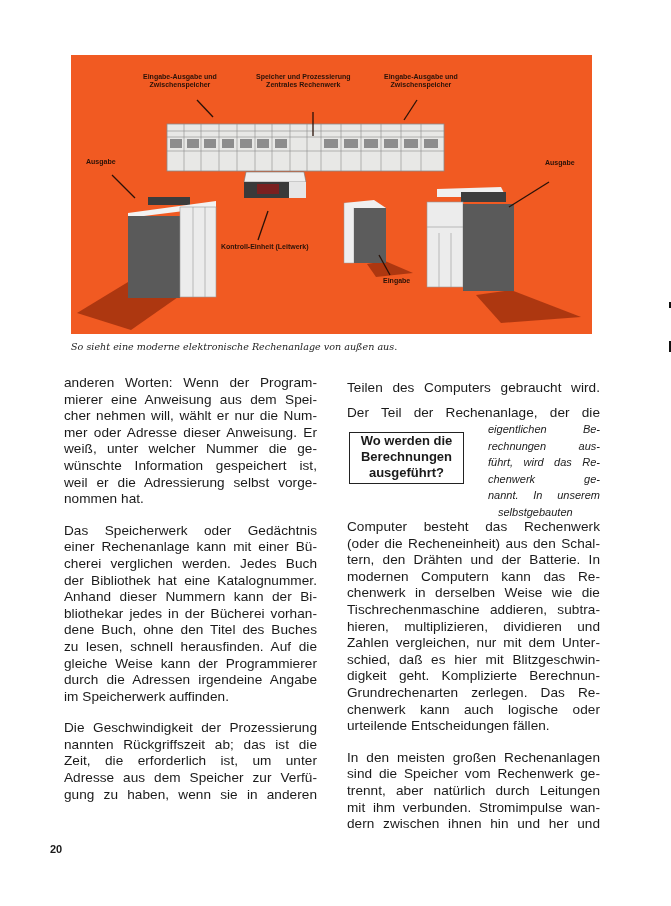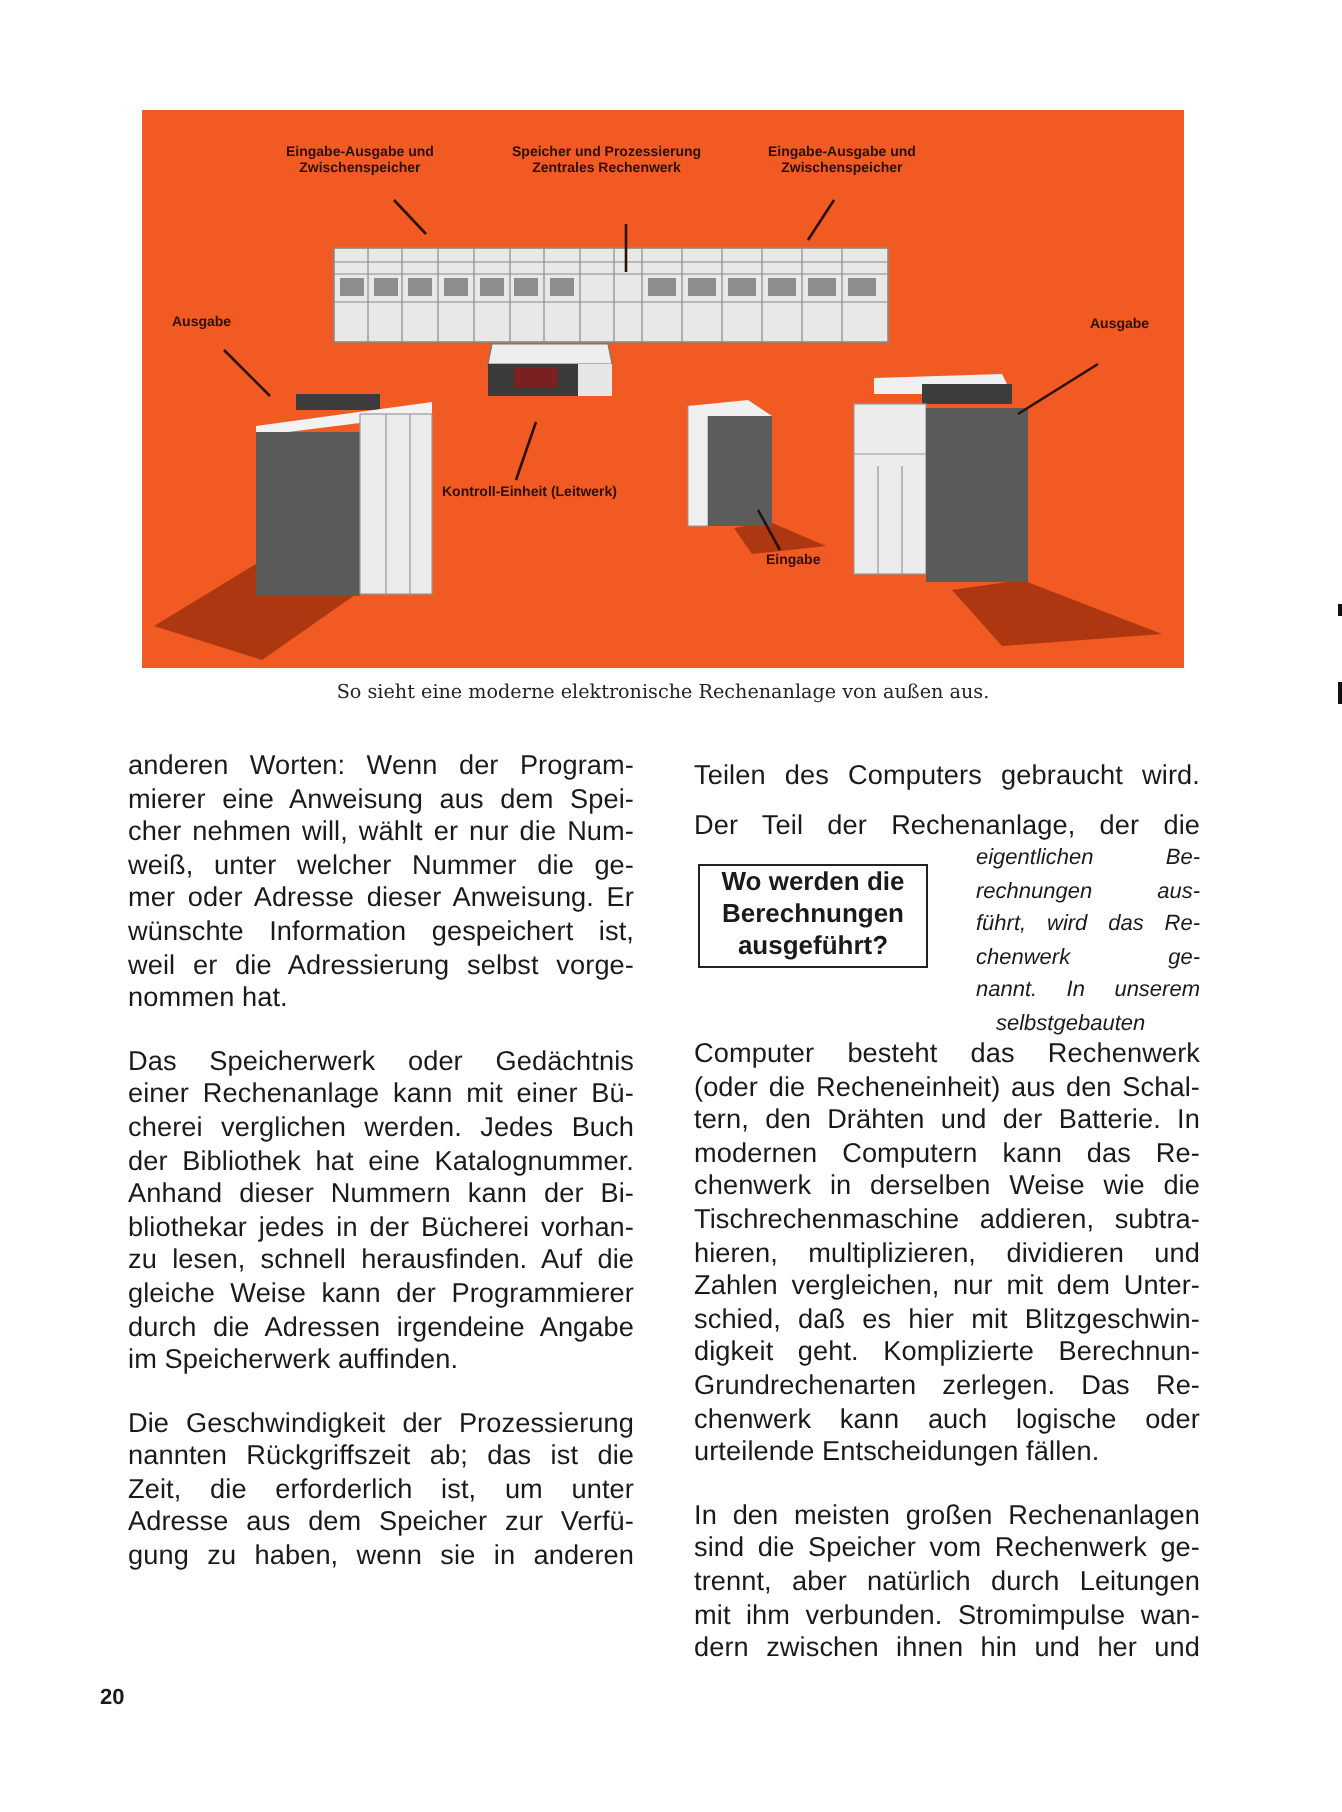--- a/index.html
+++ b/index.html
@@ -10,22 +10,22 @@
   .figure {
     position:absolute; left:71px; top:55px; width:521px; height:279px;
     background:#f15a22; overflow:hidden;
   }
   .figure svg { position:absolute; left:0; top:0; }
   .lbl {
     position:absolute; font-family:"Liberation Sans", sans-serif; font-weight:bold;
     font-size:7px; line-height:8px; color:#2a1208; text-align:center; white-space:nowrap;
   }
   .caption {
-    position:absolute; left:71px; top:341px; width:521px; text-align:center;
-    font-family:"DejaVu Serif", serif; font-size:9.6px; color:#222;
+    position:absolute; left:71px; top:341px; width:521px; text-align:left;
+    font-family:"DejaVu Serif", serif; font-style:italic; font-size:9.6px; color:#222;
   }
   .col {
     position:absolute; font-size:13.6px; line-height:16.6px; text-align:justify;
     letter-spacing:0.05px;
   }
   .col p { margin:0 0 15px 0; }
   .col-left { left:64px; top:375px; width:253px; }
   .jl { display:block; text-align:justify; text-align-last:justify; }
   .ll { display:block; text-align:left; }
   .box {
@@ -135,33 +135,34 @@
   <div class="lbl" style="left:312px;top:222px;">Eingabe</div>
 </div>
 
 <div class="caption">So sieht eine moderne elektronische Rechenanlage von außen aus.</div>
 
 <div class="col col-left">
   <p>
     <span class="jl">anderen Worten: Wenn der Program-</span>
     <span class="jl">mierer eine Anweisung aus dem Spei-</span>
     <span class="jl">cher nehmen will, wählt er nur die Num-</span>
+    <span class="jl">mer oder Adresse dieser Anweisung. Er</span>
     <span class="jl">weiß, unter welcher Nummer die ge-</span>
-    <span class="jl">mer oder Adresse dieser Anweisung. Er</span>
     <span class="jl">wünschte Information gespeichert ist,</span>
     <span class="jl">weil er die Adressierung selbst vorge-</span>
     <span class="ll">nommen hat.</span>
   </p>
   <p>
     <span class="jl">Das Speicherwerk oder Gedächtnis</span>
     <span class="jl">einer Rechenanlage kann mit einer Bü-</span>
     <span class="jl">cherei verglichen werden. Jedes Buch</span>
     <span class="jl">der Bibliothek hat eine Katalognummer.</span>
     <span class="jl">Anhand dieser Nummern kann der Bi-</span>
     <span class="jl">bliothekar jedes in der Bücherei vorhan-</span>
+    <span class="jl">dene Buch, ohne den Titel des Buches</span>
     <span class="jl">zu lesen, schnell herausfinden. Auf die</span>
     <span class="jl">gleiche Weise kann der Programmierer</span>
     <span class="jl">durch die Adressen irgendeine Angabe</span>
     <span class="ll">im Speicherwerk auffinden.</span>
   </p>
   <p>
     <span class="jl">Die Geschwindigkeit der Prozessierung</span>
     <span class="jl">nannten Rückgriffszeit ab; das ist die</span>
     <span class="jl">Zeit, die erforderlich ist, um unter</span>
     <span class="jl">Adresse aus dem Speicher zur Verfü-</span>

